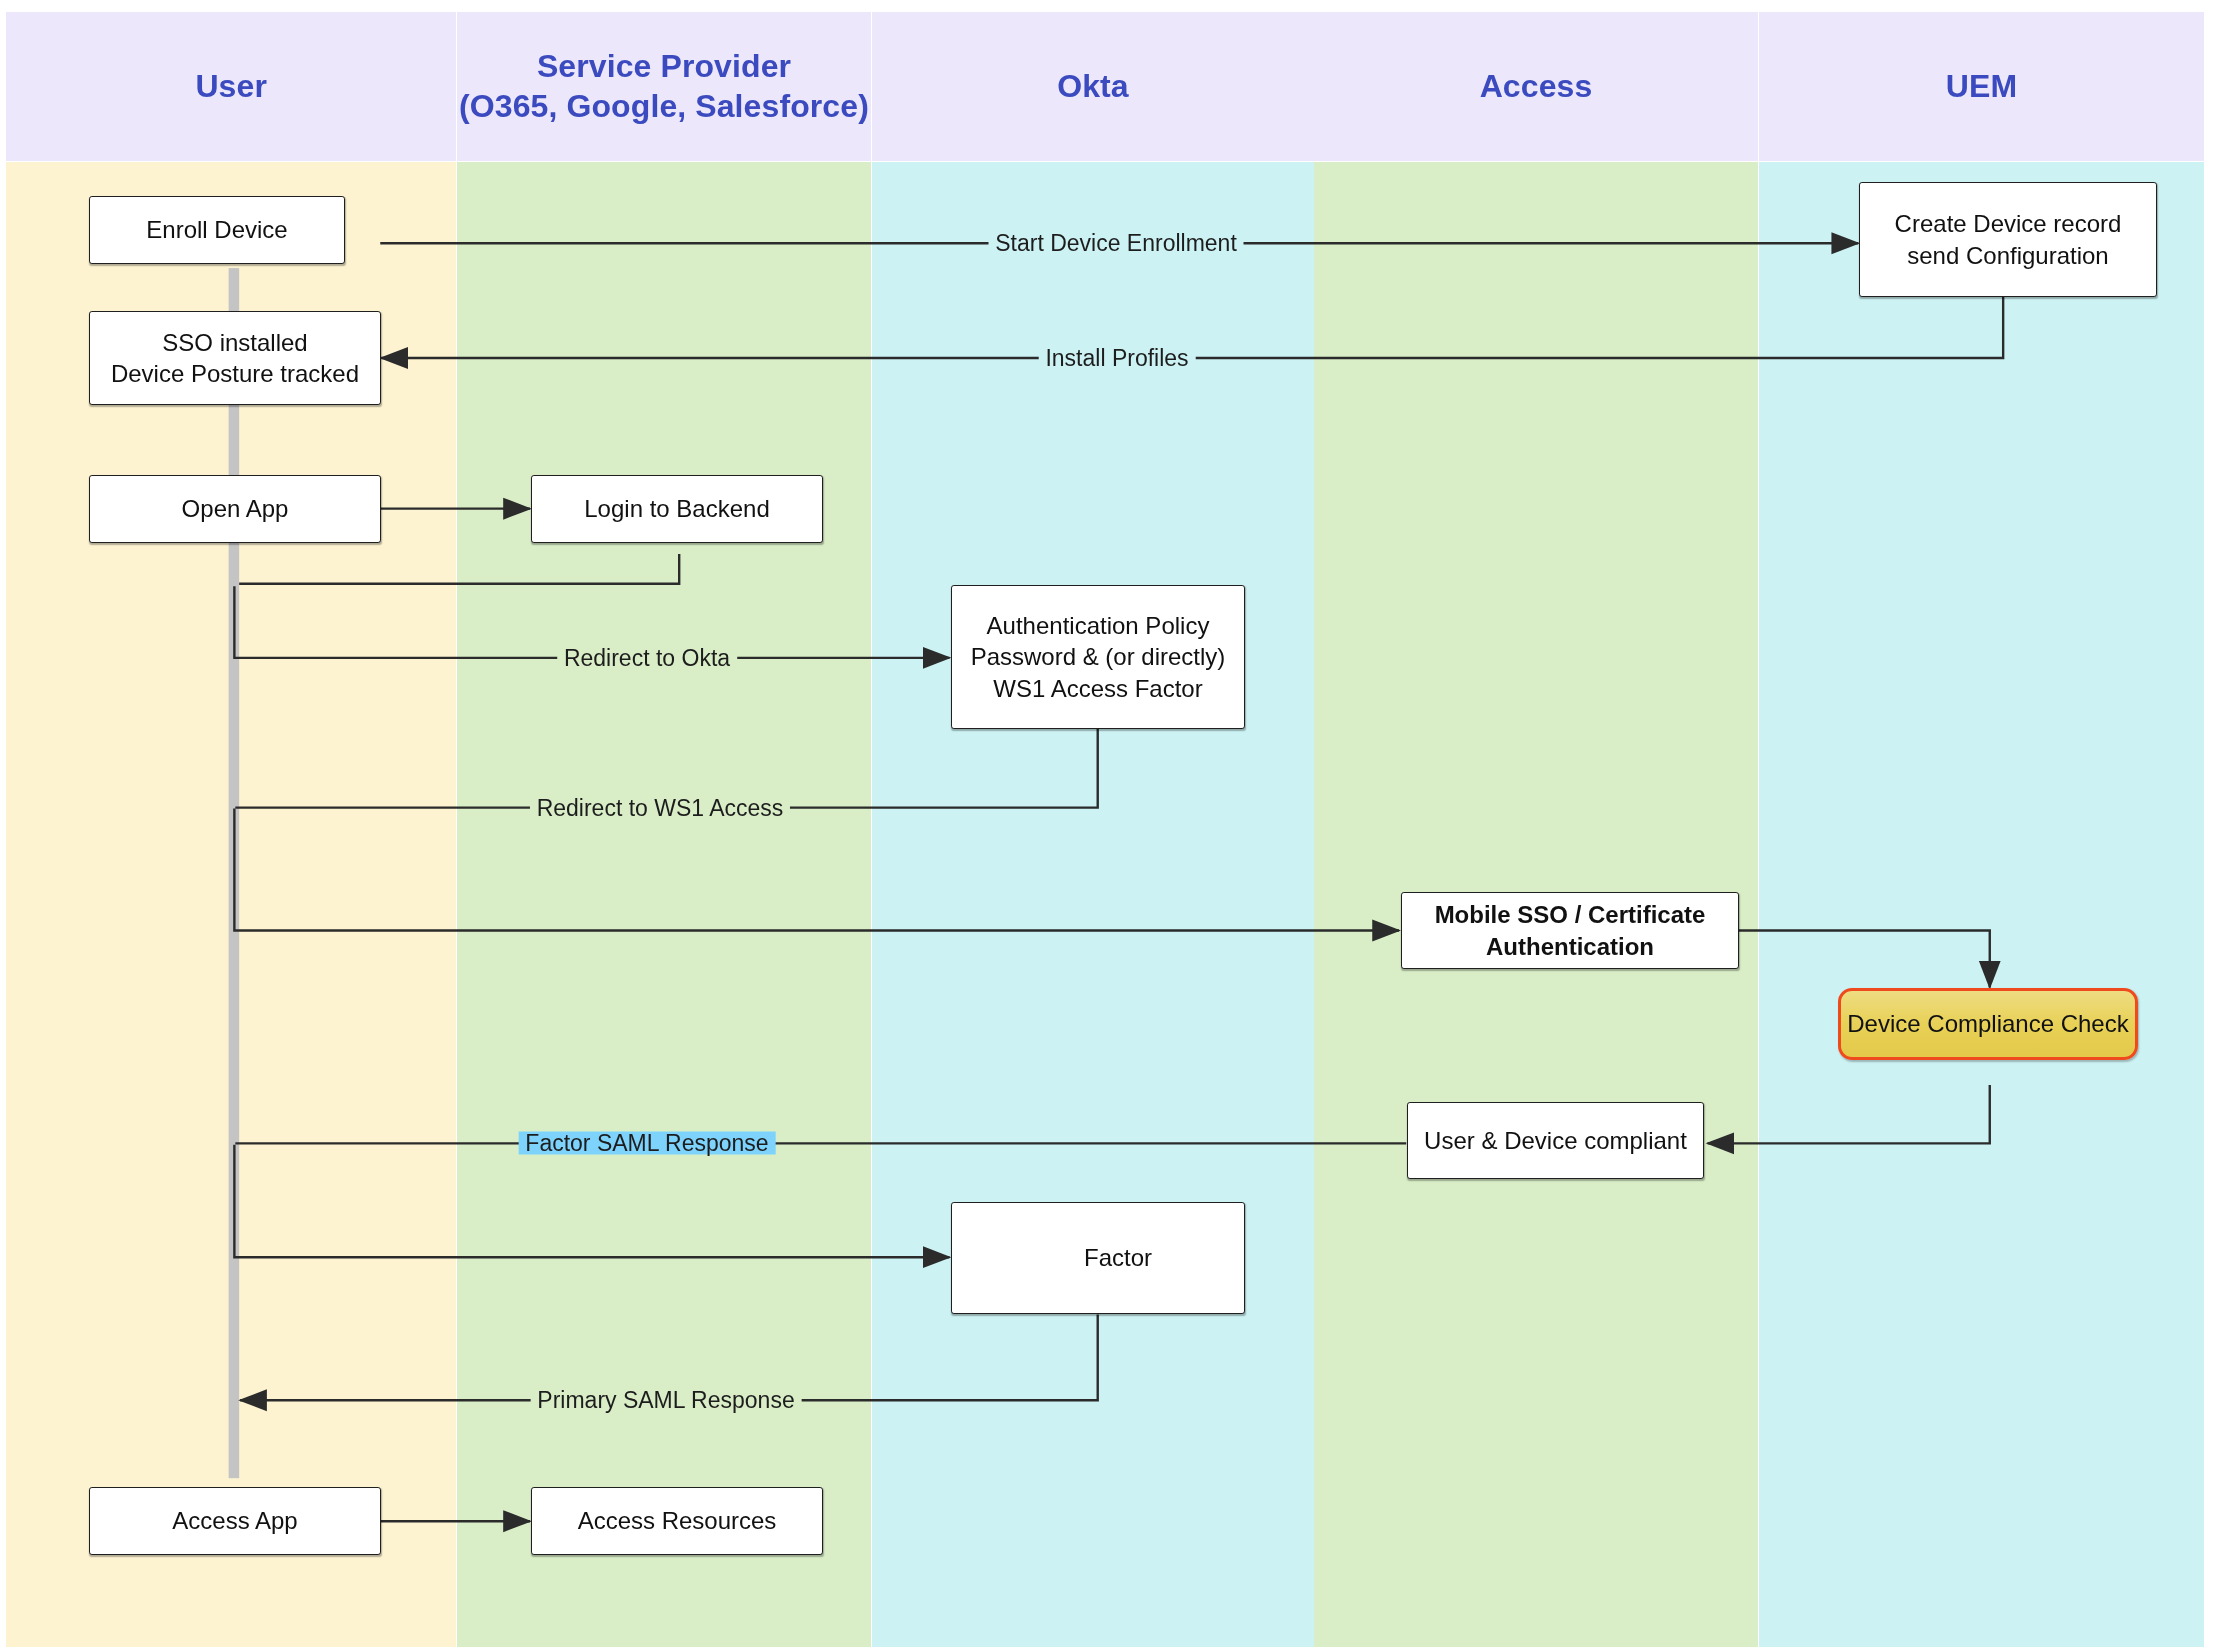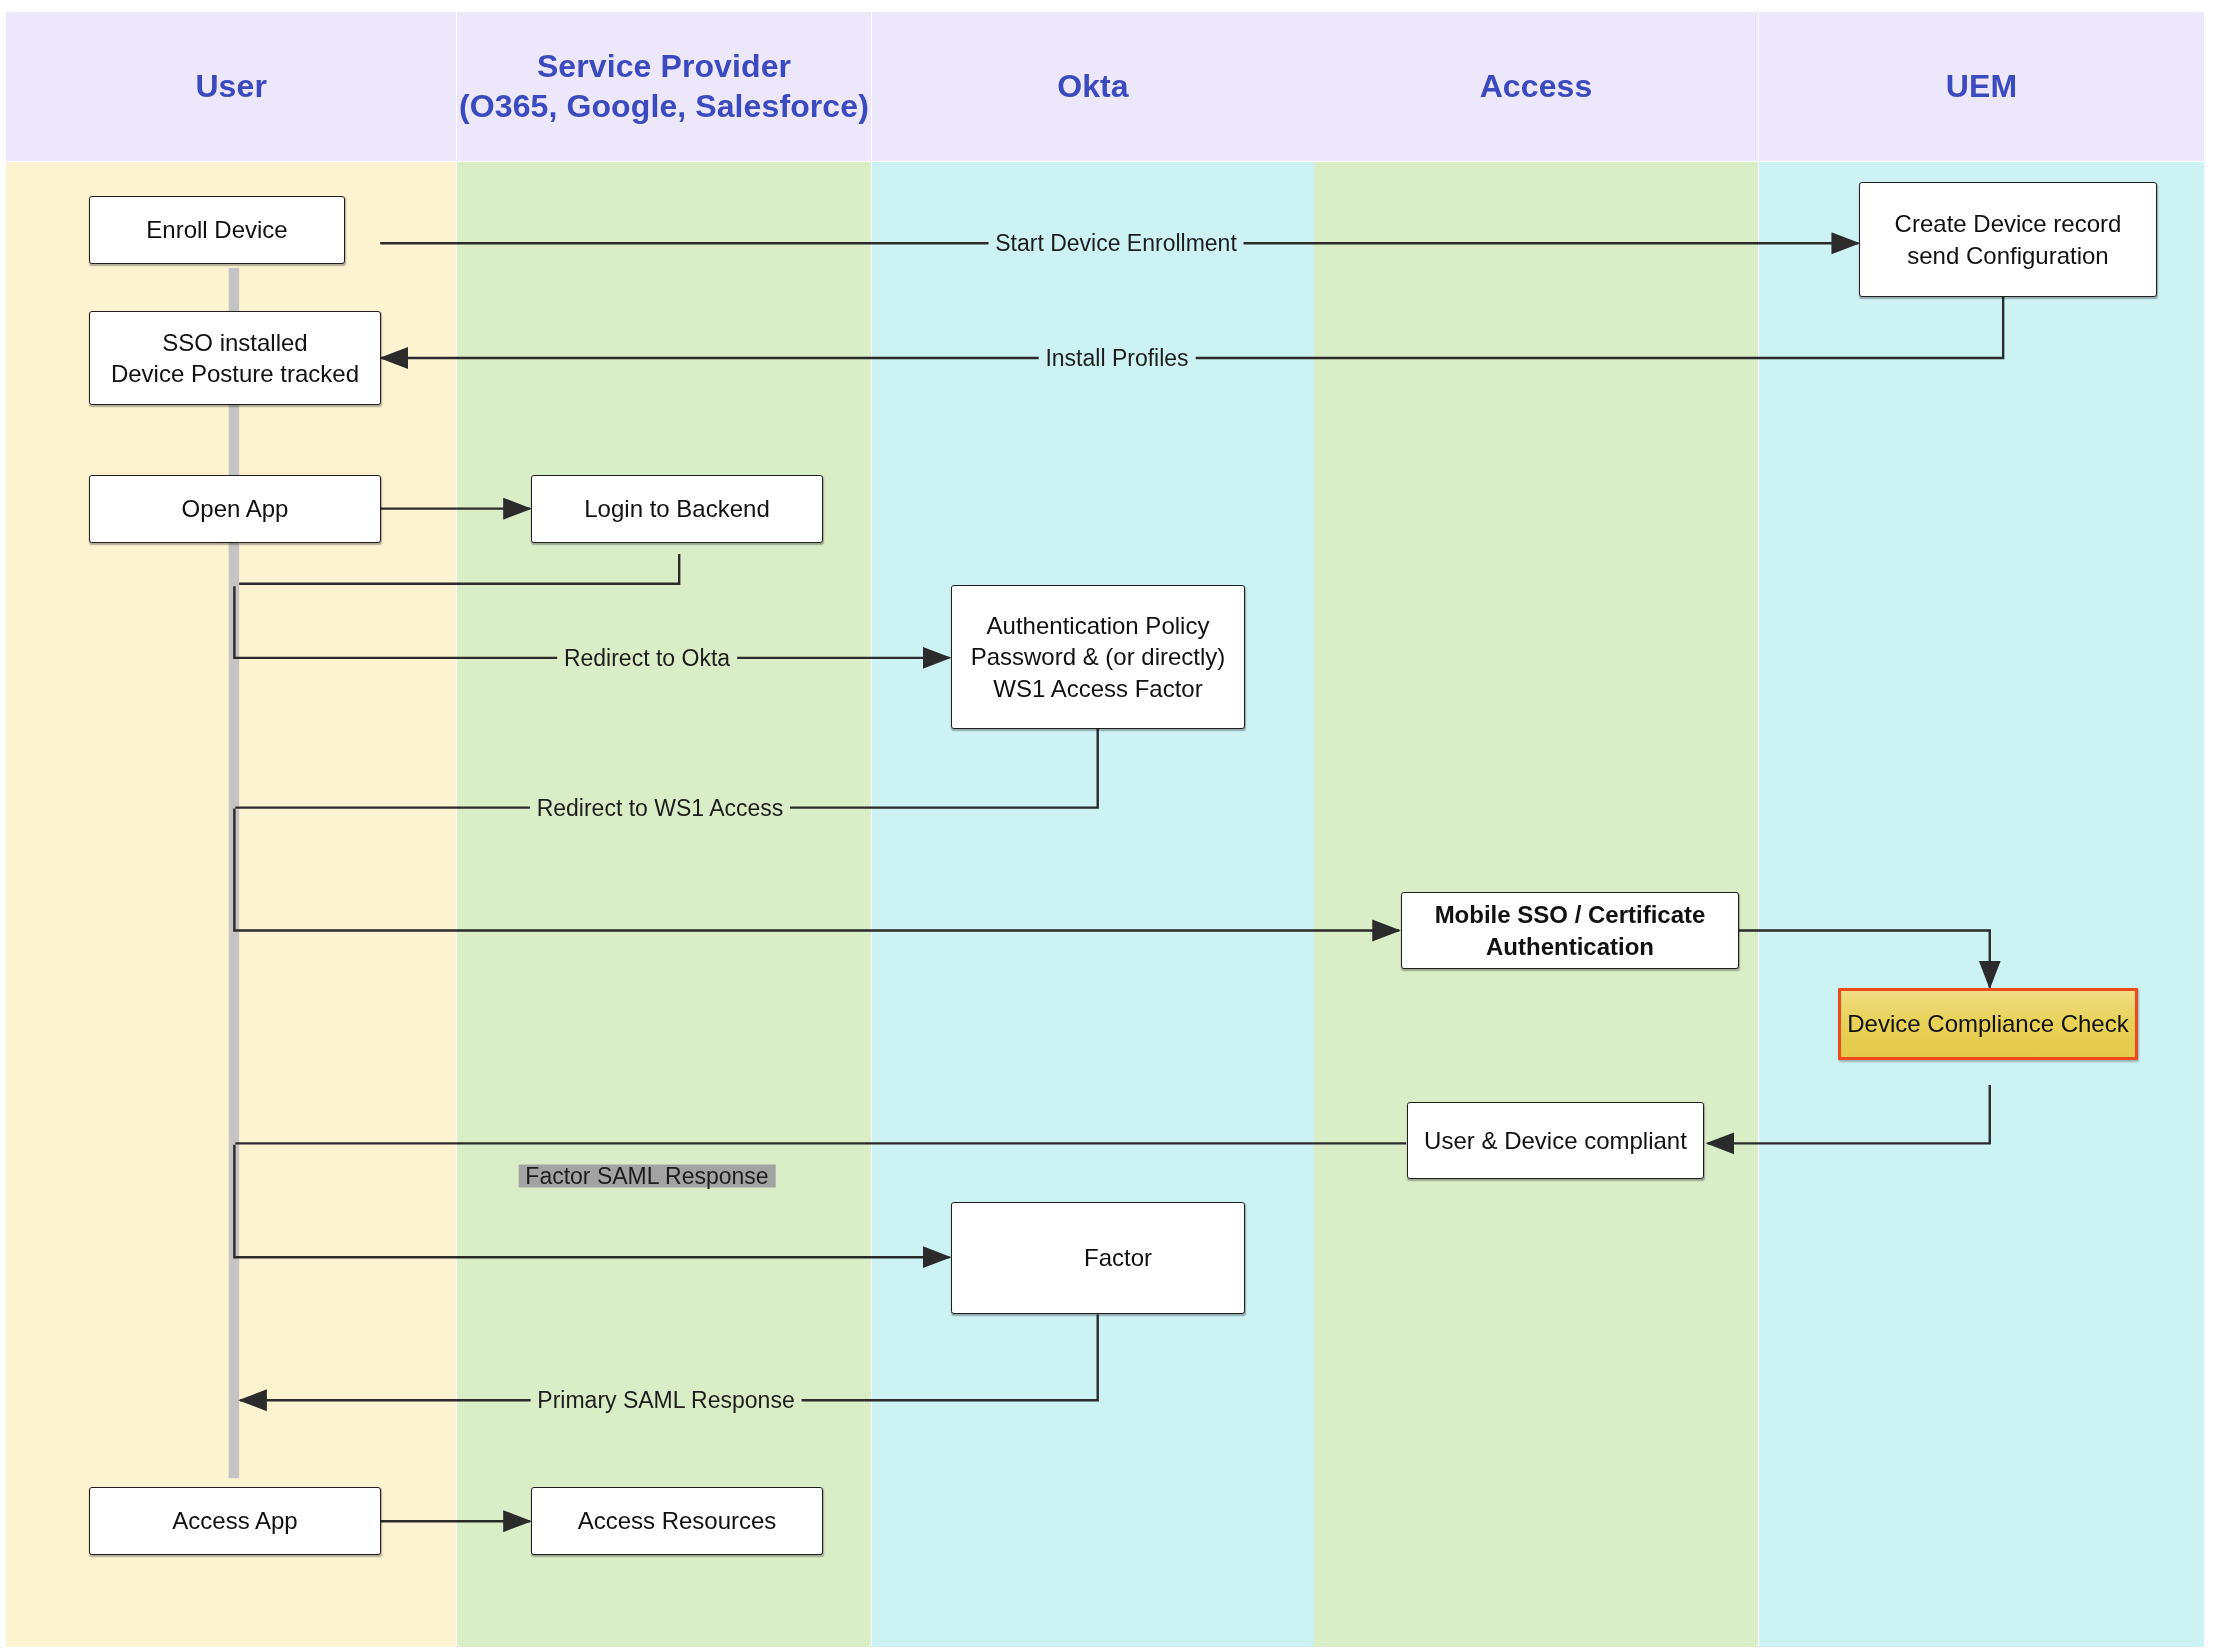--- a/index.html
+++ b/index.html
@@ -71,21 +71,21 @@
     text-align:center;
     color:#111111;
     font-size:24px;
     line-height:1.30;
     white-space:pre-line;
     box-shadow:0.5px 1.4px 1.4px rgba(0,0,0,.30);
   }
   .node.compliance{
     background:linear-gradient(180deg,#eedd82 0%,#e8d157 50%,#e4c94a 100%);
     border:3.3px solid #ef4a1e;
-    border-radius:1px;
+    border-radius:14px;
     box-shadow:1px 1.9px 1.9px rgba(0,0,0,.25);
   }
 
   
   .edge-label{
     position:absolute;
     color:#1d1d1d;
     font-size:23px;
     line-height:1;
     white-space:nowrap;
@@ -235,21 +235,21 @@
   </div>
 
   <div class="edge-label" style="left:647px;top:658px;background:#d9eec7;">
     <span>Redirect to Okta</span>
   </div>
 
   <div class="edge-label" style="left:660px;top:808px;background:#d9eec7;">
     <span>Redirect to WS1 Access</span>
   </div>
 
-  <div class="edge-label" style="left:647px;top:1176px;background:#a3a3a3;">
+  <div class="edge-label" style="left:647px;top:1143px;background:#7dd3fc;">
     <span>Factor SAML Response</span>
   </div>
 
   <div class="edge-label" style="left:666px;top:1400px;background:#d9eec7;">
     <span>Primary SAML Response</span>
   </div>
 
 </div>
 
 

